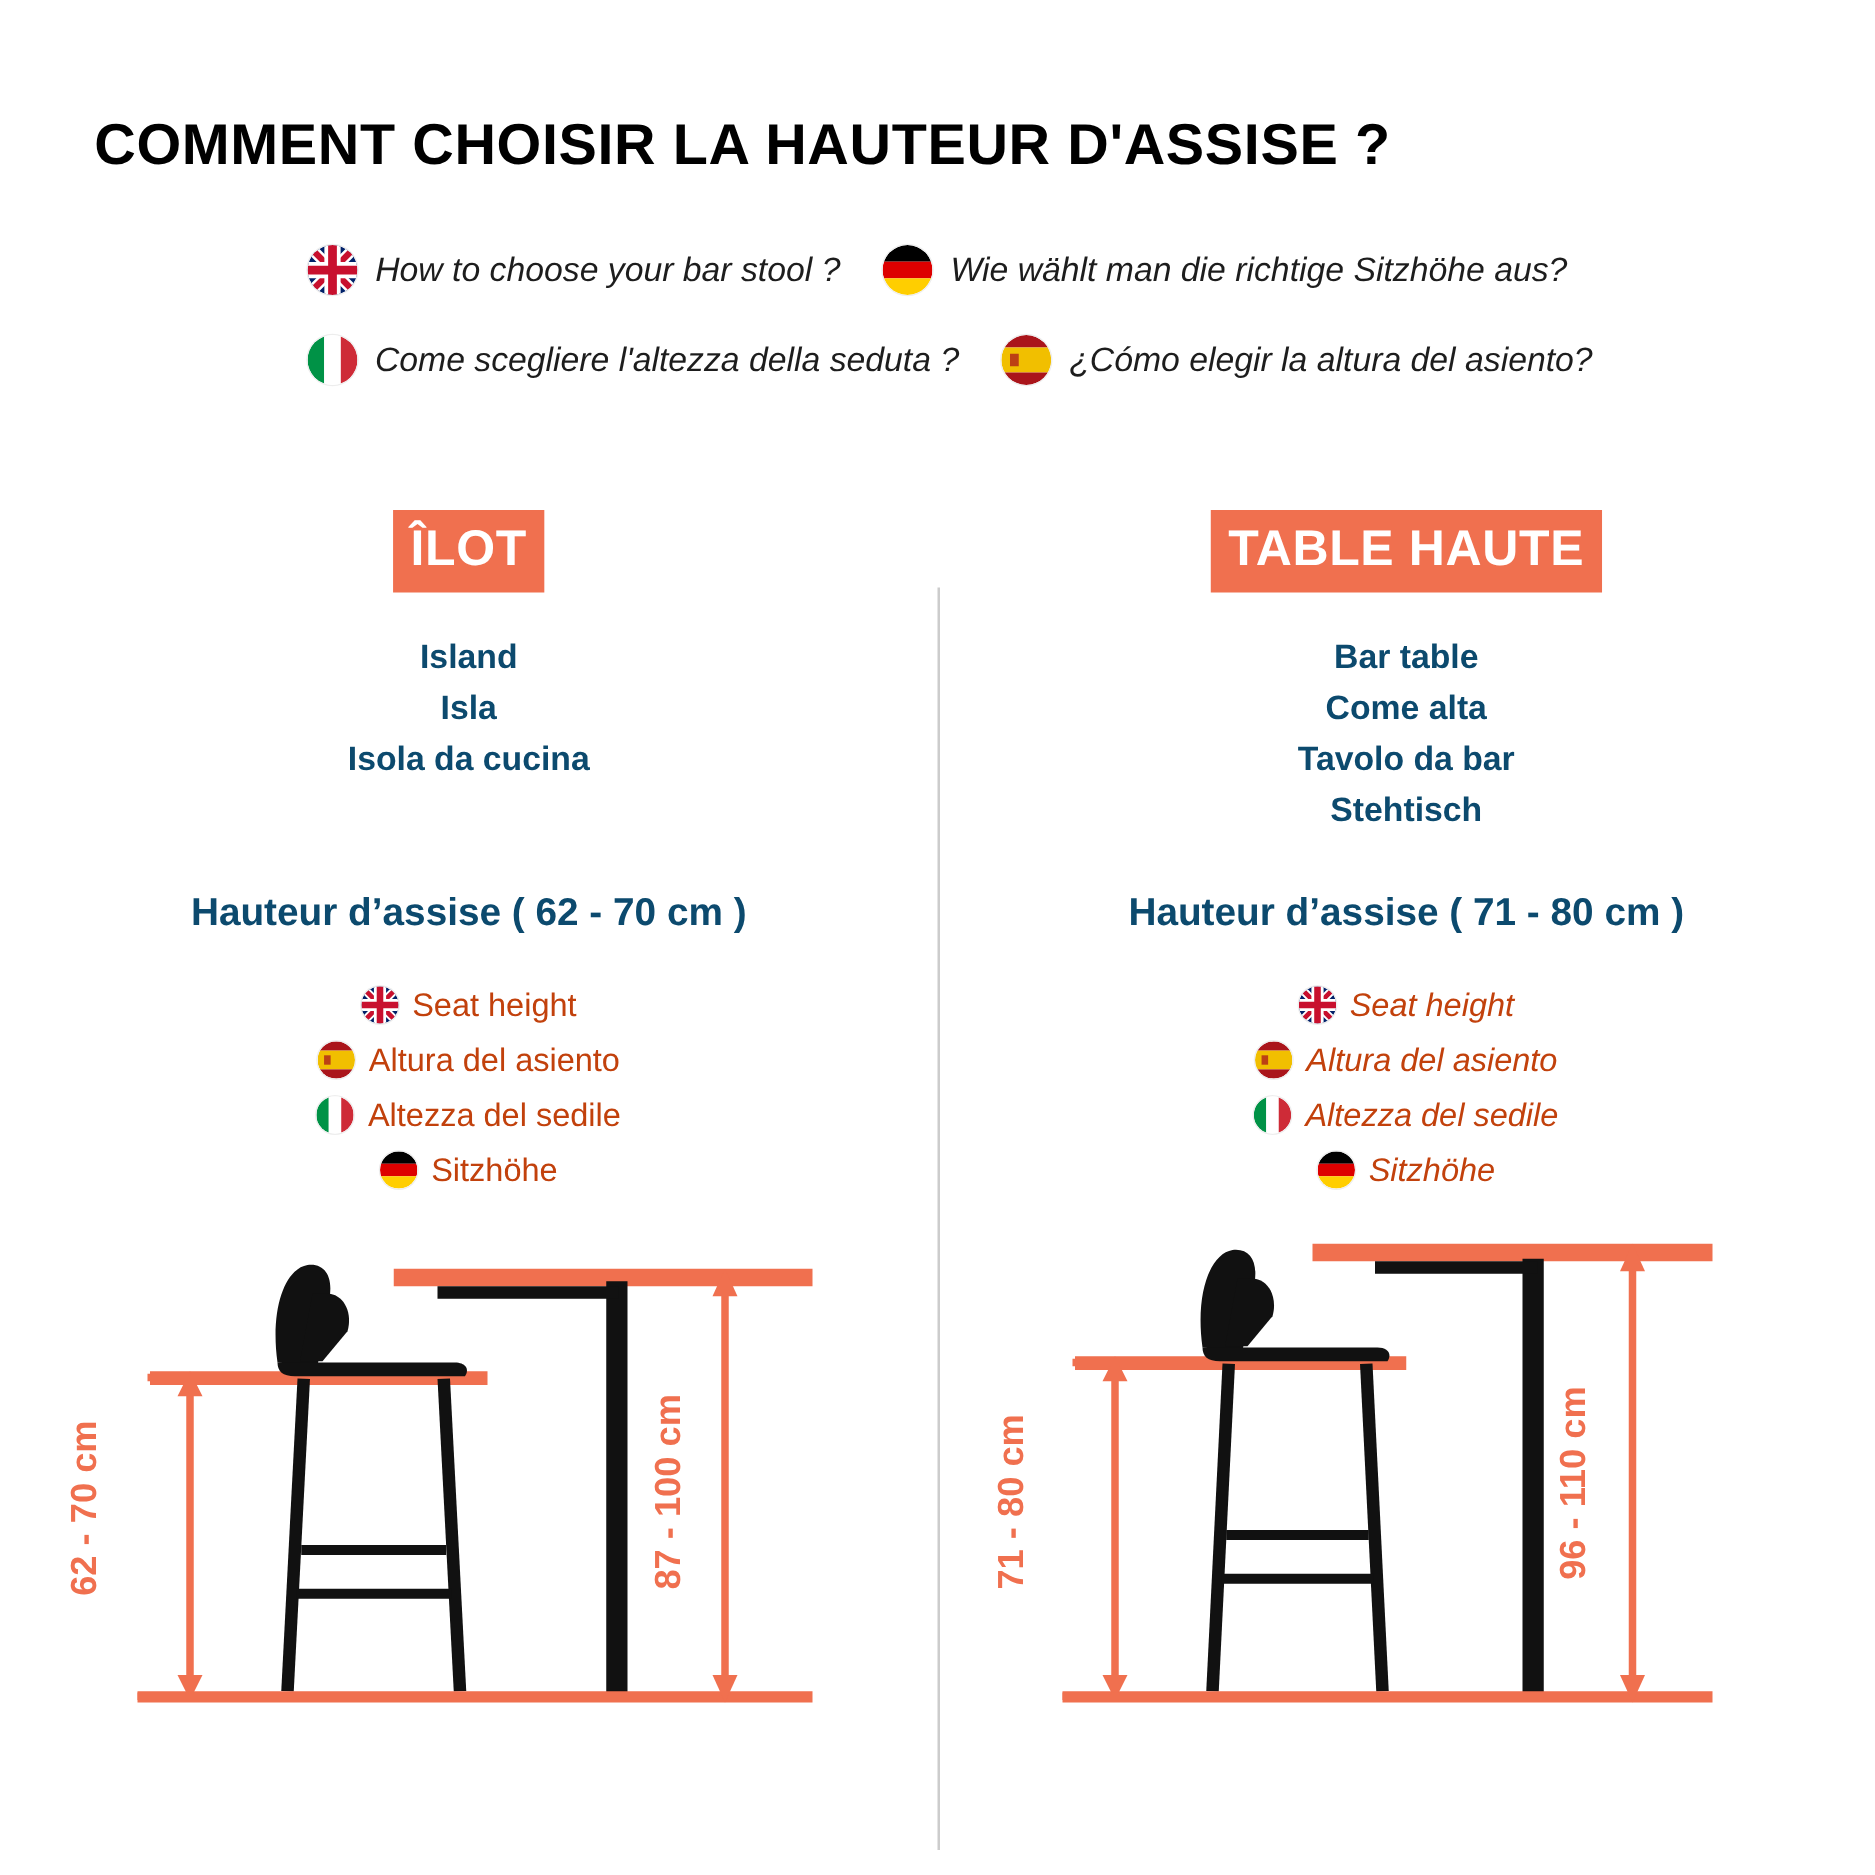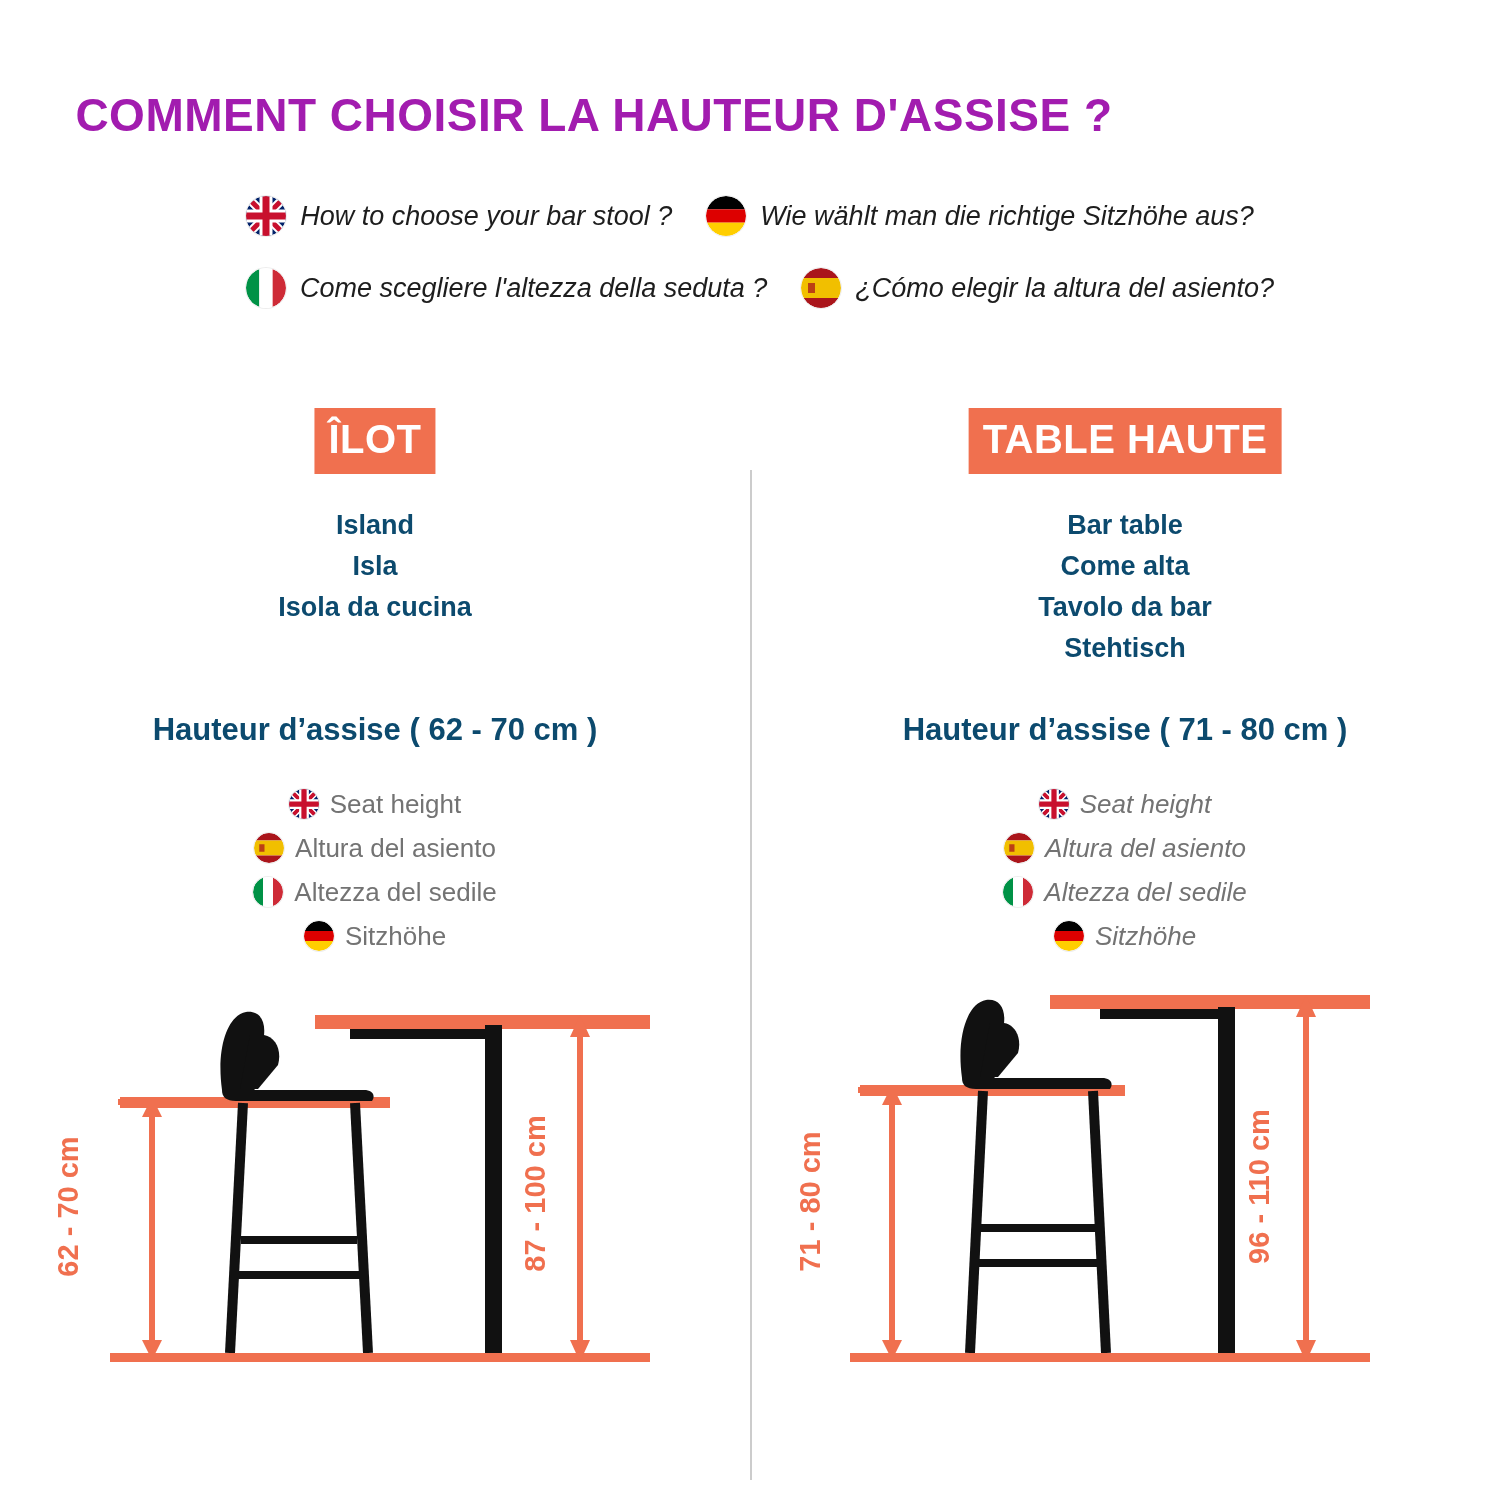--- a/index.html
+++ b/index.html
@@ -24,21 +24,21 @@
   
   .main-title {
     position: absolute;
     top: 88px;
     left: 0;
     width: 1188px;
     text-align: center;
     font-size: 46px;
     font-weight: bold;
     letter-spacing: 0.5px;
-    color: #a21caf;
+    color: #000000;
   }
 
   .lang-row {
     position: absolute;
     left: 0;
     width: 1500px;
     display: flex;
     justify-content: center;
     align-items: center;
     gap: 34px;
@@ -135,21 +135,21 @@
   }
   .seat-label {
     display: flex;
     align-items: center;
     justify-content: center;
     gap: 11px;
     height: 44px;
   }
   .seat-label .txt {
     font-size: 26px;
-    color: #737373;
+    color: #c2410c;
   }
   .col.right .seat-label .txt { font-style: italic; }
 
   
   .diagram {
     position: absolute;
     top: 985px;
     left: 0;
     width: 750px;
     height: 400px;

